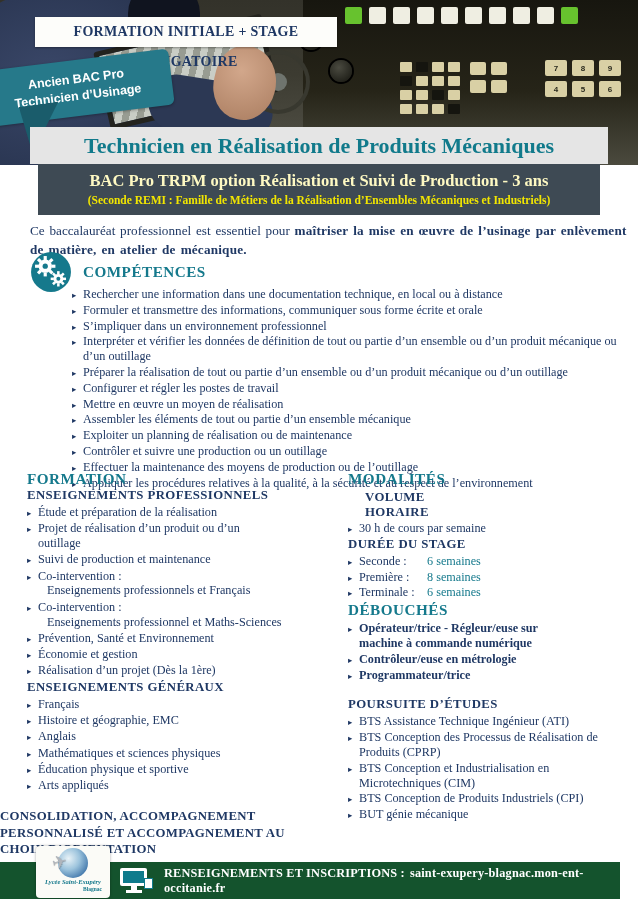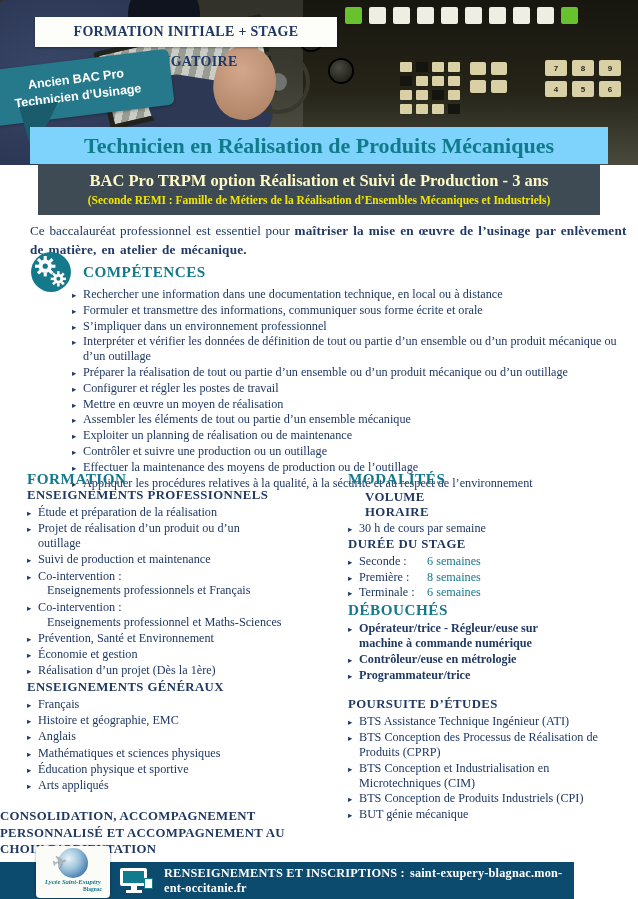--- a/index.html
+++ b/index.html
@@ -58,21 +58,21 @@
            box-shadow:0 1px 2px rgba(0,0,0,.35); }
   .ribbon { position:absolute; left:-18px; top:60px; width:190px; height:56px;
             background:#26798a; transform:rotate(-7deg); border-radius:0 6px 6px 0;
             display:flex; flex-direction:column; justify-content:center; align-items:center;
             font-family:"Liberation Sans",sans-serif; font-weight:bold; font-size:12.5px;
             color:#ffffff; line-height:17px; box-shadow:0 1px 3px rgba(0,0,0,.3); }
   .ribbon-tail { position:absolute; left:22px; top:104px; width:40px; height:48px;
                  background:#1a5c6b; clip-path:polygon(0 0,100% 0,18% 100%); transform:rotate(-8deg); }
 
   .titlebar { position:absolute; left:30px; top:127px; right:30px; height:37px;
-              background:#7dd3fc; text-align:center; line-height:37px;
+              background:#e5e5e5; text-align:center; line-height:37px;
               font-weight:bold; font-size:22px; color:#117a8b; }
   .subbar { position:absolute; left:38px; top:164px; right:38px; height:51px;
             background:#3e4a54; text-align:center; padding-top:5px; }
   .sub1 { font-weight:bold; font-size:16.5px; color:#fef9c3; line-height:23px; }
   .sub2 { font-weight:bold; font-size:11.5px; color:#f2e600; line-height:16px; }
 
   
   .intro { position:absolute; top:221px; left:30px; right:8px; margin:0;
            font-size:13.2px; line-height:19px; word-spacing:1.5px; color:#1f3864; }
   .intro b { letter-spacing:.2px; }
@@ -104,22 +104,22 @@
   .gap-top2 { margin-top:15px; }
   .vol-head { padding-left:17px; line-height:14.5px; margin-top:2px; }
   ul.stage li .lbl { display:inline-block; min-width:68px; color:#1f3864; }
   ul.stage li .val { color:#15798c; }
   .deb-list { width:205px;font-weight:bold; }
   .pours-list { width:278px; }
   .consolidation { margin:15px 0 0; width:312px; font-size:12.8px; font-weight:bold;
                    line-height:16.5px; letter-spacing:.3px; color:#1f3864; }
 
   
-  .footer { position:absolute; left:0; bottom:0; width:574px; height:37px;
-            background:#0c4a6e; display:flex; align-items:center; }
+  .footer { position:absolute; left:0; bottom:0; width:620px; height:37px;
+            background:#14532d; display:flex; align-items:center; }
   .logo-card { position:absolute; left:36px; bottom:1px; width:74px; height:52px;
                background:#fbfbf7; border-radius:4px; box-shadow:0 0 3px rgba(0,0,0,.35);
                text-align:center; overflow:hidden; }
   .globe { position:relative; width:30px; height:30px; margin:2px auto 0; border-radius:50%;
            background:radial-gradient(circle at 35% 35%,#e8f2f7 0%,#9dc4dd 40%,#4b7fb0 75%,#2f5f8f 100%); }
   .plane { position:absolute; left:-6px; top:3px; font-family:"DejaVu Sans",sans-serif;
            font-size:18px; color:#b0b5bc; transform:rotate(-14deg); text-shadow:0 1px 1px rgba(0,0,0,.3); }
   .logo-t1 { font-size:6.5px; font-weight:bold; font-style:italic; color:#15798c; line-height:8px; }
   .logo-t2 { font-size:5.5px; font-weight:bold; color:#15798c; text-align:right; padding-right:8px; line-height:7px; }
   .monitor { position:relative; width:30px; height:25px; margin-left:120px; flex:none; display:block; }

